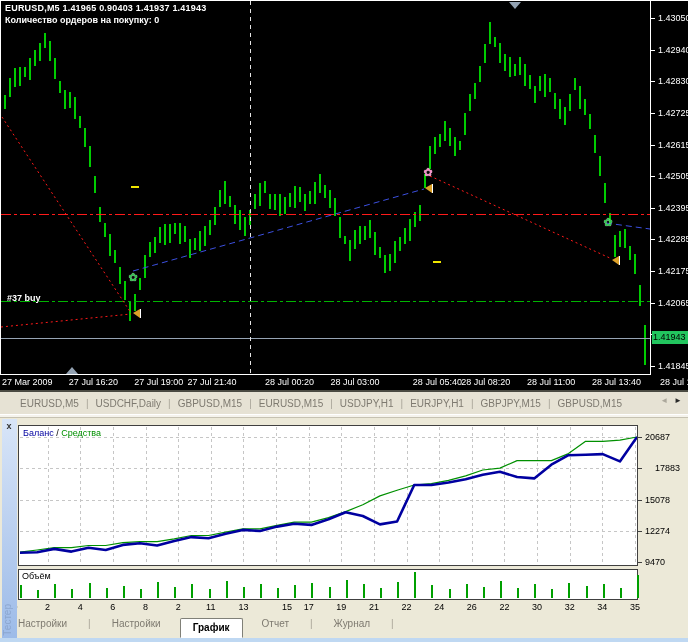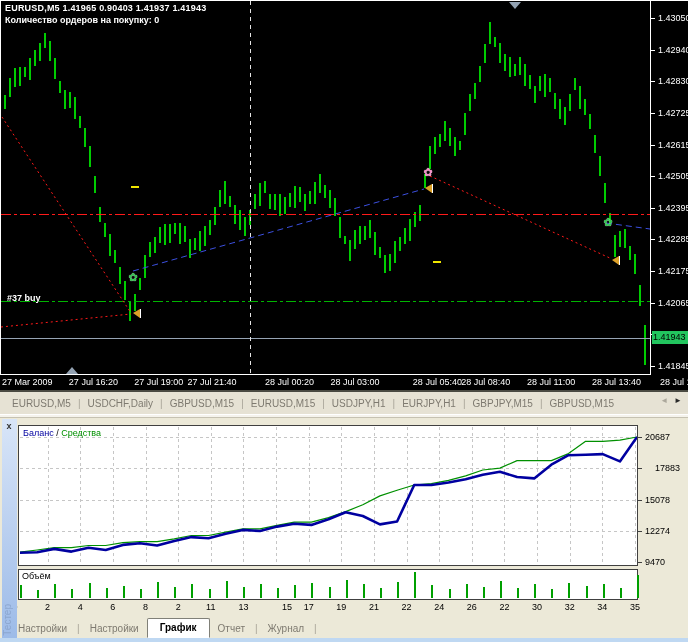--- a/index.html
+++ b/index.html
@@ -31,21 +31,21 @@
   .price-scale{position:absolute;left:651px;top:0;width:37px;height:375px;z-index:5;}
   .ps-label{position:absolute;left:7px;color:#fff;font-size:9px;white-space:nowrap;}
   .ps-tick{position:absolute;left:0;width:4px;height:1px;background:#fff;}
   .price-box{position:absolute;left:652px;top:331px;width:35px;height:13px;background:#22c55e;color:#000;
              font-size:9px;line-height:13px;padding-left:1px;z-index:6;}
   .time-axis{position:absolute;left:0;top:376px;width:688px;height:14px;z-index:4;overflow:hidden;}
   .ta-label{position:absolute;top:1px;color:#fff;font-size:9px;white-space:nowrap;}
   
   .symbol-bar{position:absolute;left:0;top:390px;width:688px;height:24px;background:#E6E2D4;
               border-top:2px solid #4A4A42;box-sizing:border-box;display:flex;align-items:center;
-              padding-left:12px;font-size:10px;color:#7E7A70;}
+              padding-left:20px;font-size:10px;color:#7E7A70;}
   .sym-sep{color:#A8A498;margin:0 7px;}
   .sym-arrows{position:absolute;right:6px;top:5px;font-size:8px;}
   .sym-arrow-left{color:#ACA89C;margin-right:6px;}
   .sym-arrow-right{color:#2A2A2A;}
   .symbol-bar-bottom{position:absolute;left:0;top:414px;width:688px;height:3px;background:#F5F3EC;border-top:1px solid #fff;}
   
   .tester{position:absolute;left:0;top:417px;width:688px;height:221px;background:#ECE9D8;border-top:1px solid #C6C2B2;}
   .strip{position:absolute;left:2px;top:419px;width:15px;height:219px;
          background:linear-gradient(to bottom,#D8E5F8,#9DBBE8);z-index:2;}
   .strip-close{position:absolute;left:3px;top:421px;width:12px;height:12px;font-size:9px;font-weight:bold;
@@ -60,22 +60,22 @@
   .leg-equity{color:#009000;}
   #tester-svg{position:absolute;left:0;top:0;}
   .ty-tick{position:absolute;width:4px;height:1px;background:#404040;left:638px;}
   .ty-label{position:absolute;left:645px;color:#000;font-size:9px;}
   .volume-plot{position:absolute;left:18px;top:569px;width:620px;height:31px;background:#fff;
                border:1px solid #404040;box-sizing:border-box;}
   .vol-label{position:absolute;left:3px;top:1px;font-size:9px;color:#000;z-index:2;}
   .vbar{position:absolute;width:2px;background:#00A000;bottom:1px;}
   .tx-labels{position:absolute;left:0;top:602px;width:688px;height:12px;}
   .tx-label{position:absolute;top:0;color:#000;font-size:9px;transform:translateX(-50%);}
-  .tester-tabs{position:absolute;left:16px;top:618px;height:20px;display:flex;align-items:center;
-               font-size:10px;color:#7E7A70;}
+  .tester-tabs{position:absolute;left:16px;top:618px;height:20px;display:flex;
+               font-size:10px;color:#7E7A70;gap:11px;}
   .tt-sep{color:#A8A498;margin:0 8px;}
   .tt-inactive{padding:0 2px;}
   .tt-active{background:#fff;border:1px solid #808078;border-bottom:1px solid #fff;border-radius:2px 2px 0 0;
              padding:3px 12px 4px;font-weight:bold;color:#000;margin:0 6px;}
   .bottom-strip{position:absolute;left:0;top:638px;width:688px;height:4px;background:#BFD8F2;}
 </style>
 </head>
 <body>
 
 <div class="screen">
@@ -279,21 +279,21 @@
       </div>
     <div class="price-box">1.41943</div>
     <div class="time-axis" id="time-axis">
         <div class="ta-label" style="left: 2px;">27 Mar 2009</div>
         <div class="ta-label" style="left: 93.4px; transform: translateX(-50%);">27 Jul 16:20</div>
         <div class="ta-label" style="left: 158.8px; transform: translateX(-50%);">27 Jul 19:00</div>
         <div class="ta-label" style="left: 212px; transform: translateX(-50%);">27 Jul 21:40</div>
         <div class="ta-label" style="left: 289.6px; transform: translateX(-50%);">28 Jul 00:20</div>
         <div class="ta-label" style="left: 355px; transform: translateX(-50%);">28 Jul 03:00</div>
         <div class="ta-label" style="left: 420.4px; transform: translateX(-50%); margin-left: 17px;">28 Jul 05:40</div>
-        <div class="ta-label" style="left: 485.8px; transform: translateX(-50%);">28 Jul 08:40</div>
+        <div class="ta-label" style="left: 485.8px; transform: translateX(-50%);">28 Jul 08:20</div>
         <div class="ta-label" style="left: 551.2px; transform: translateX(-50%);">28 Jul 11:00</div>
         <div class="ta-label" style="left: 616.6px; transform: translateX(-50%);">28 Jul 13:40</div>
         <div class="ta-label" style="left: 682px; transform: translateX(-50%);">28 Jul 16:2</div>
       </div>
   </div>
 
   <div class="symbol-bar" id="symbol-bar">
       <span>EURUSD,M5</span>
       <span class="sym-sep">|</span>
       <span>USDCHF,Daily</span>

